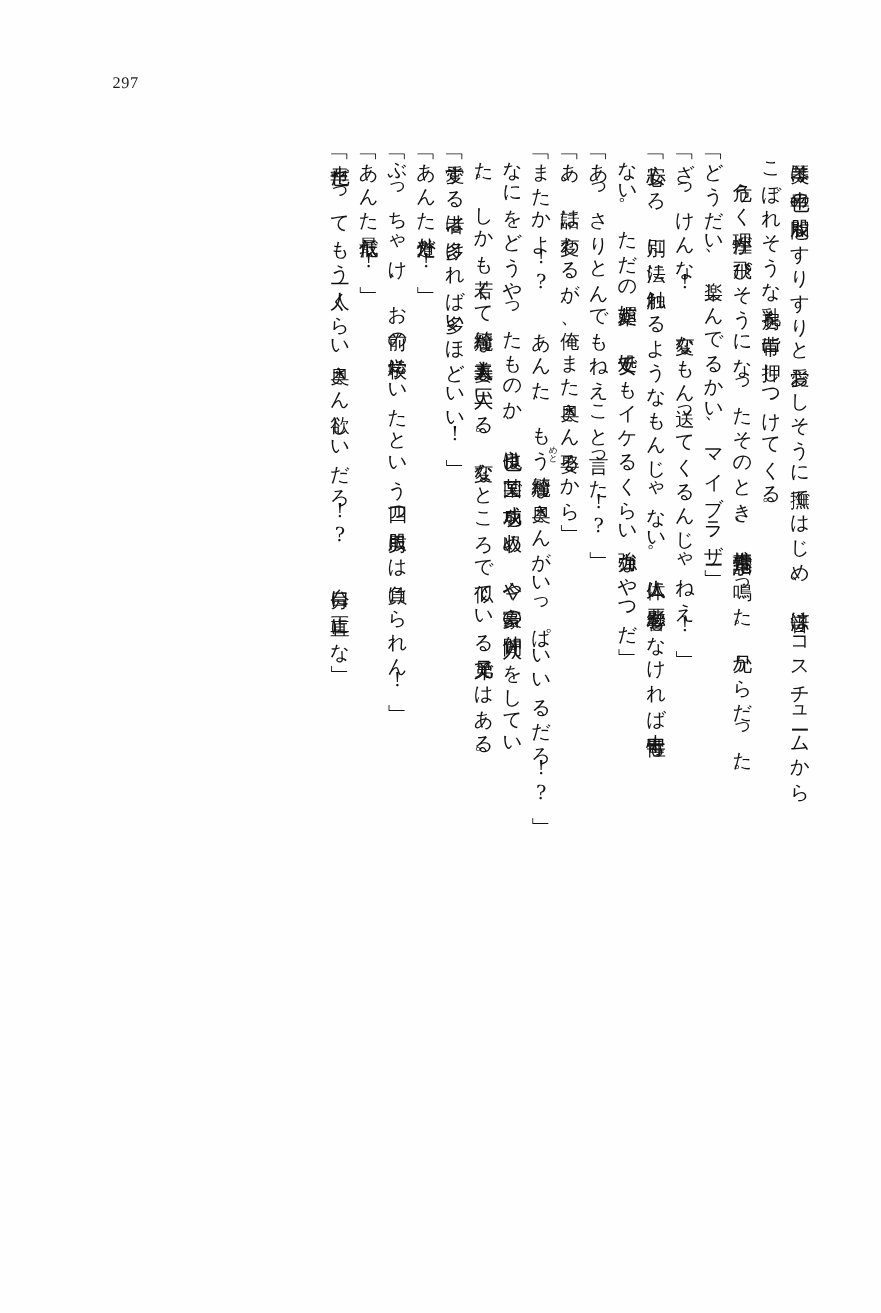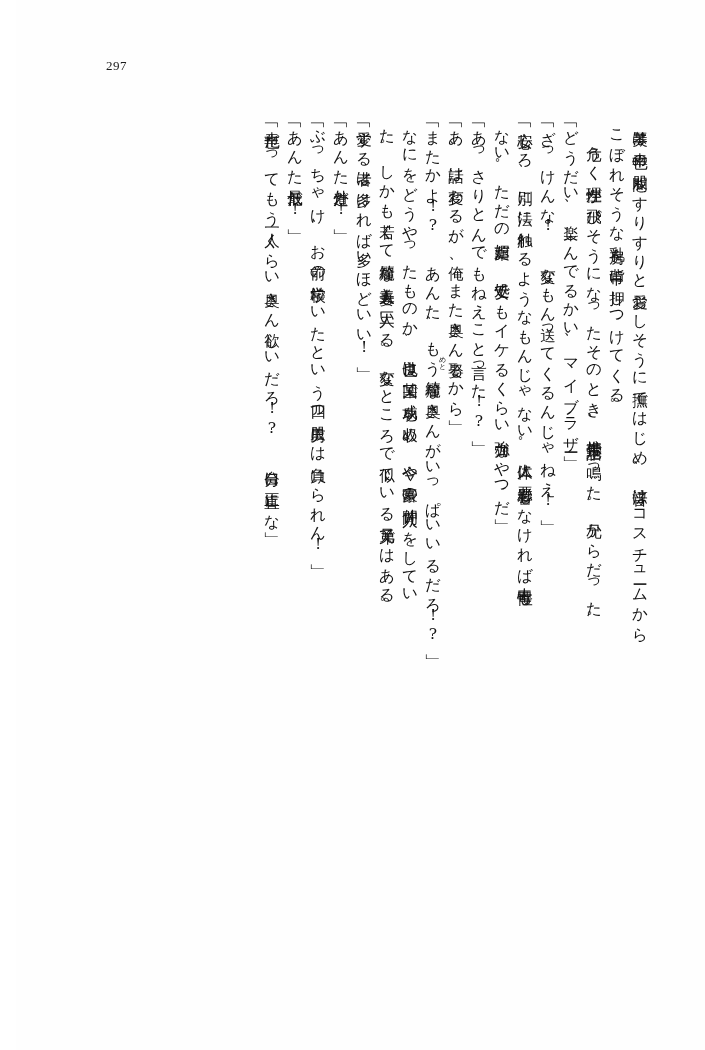--- a/index.html
+++ b/index.html
@@ -13,21 +13,20 @@
     font-family: "DejaVu Serif", "Liberation Serif", serif;
     color: #111111;
     position: relative;
     overflow: hidden;
   }
 
   .page {
     position: absolute;
     inset: 0;
     background: #fefefe;
-    margin-left: 16px;
   }
 
   .page-number {
     position: absolute;
     top: 58px;
     left: 90px;
     font-size: 13px;
     font-family: "Liberation Serif", "DejaVu Serif", serif;
     color: #1a1a1a;
     letter-spacing: 0.5px;

